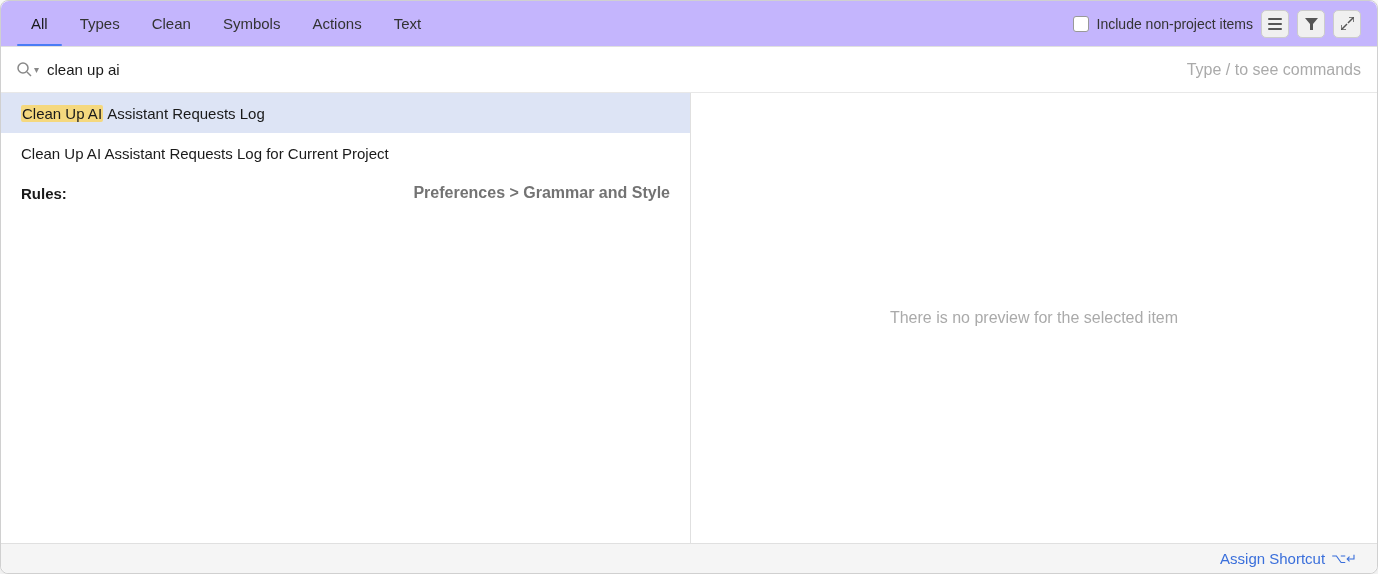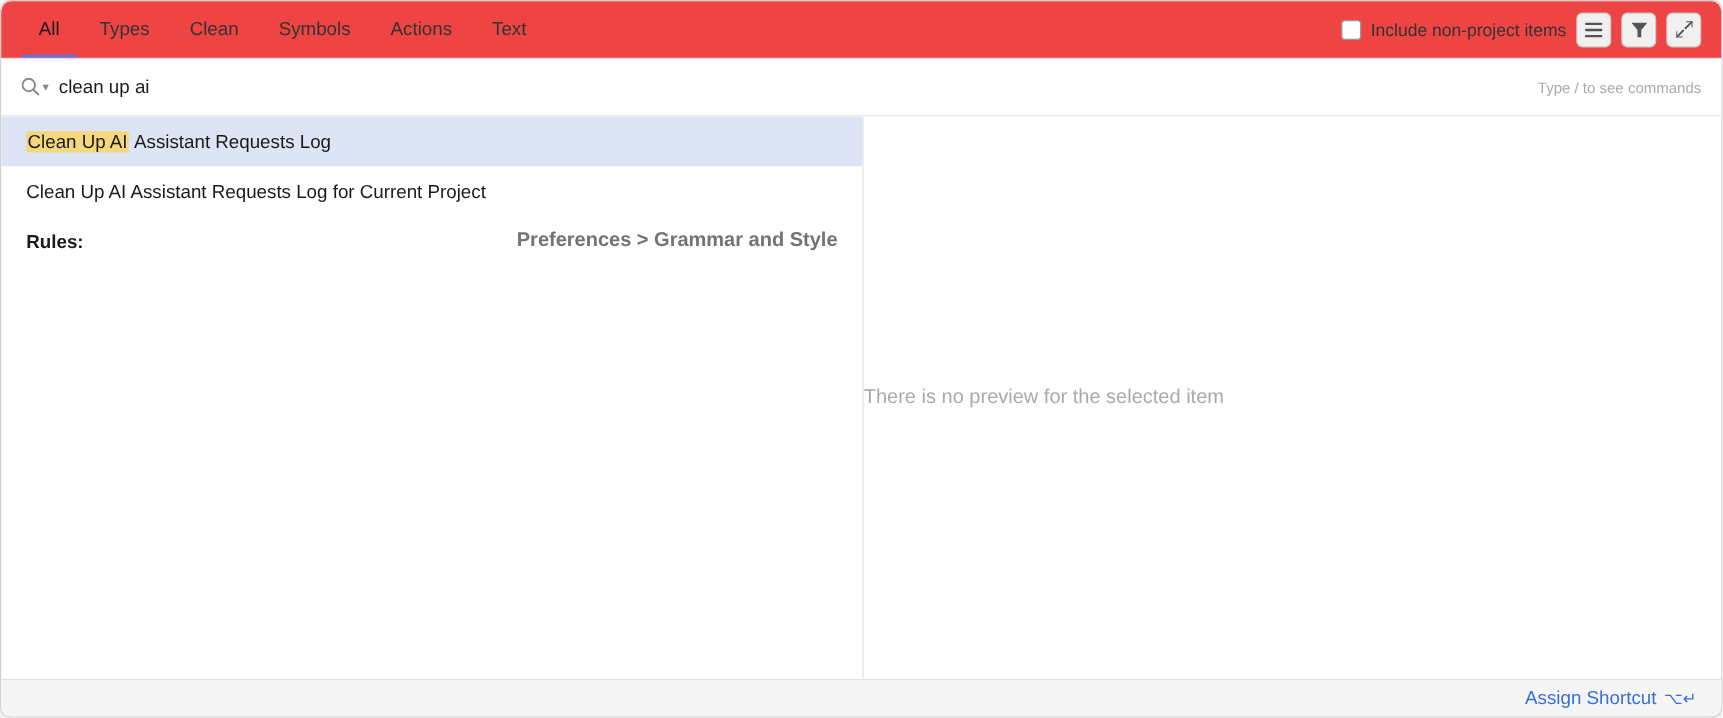--- a/index.html
+++ b/index.html
@@ -28,21 +28,21 @@
     }
 
     
     .tab-bar {
       display: flex;
       align-items: center;
       padding: 0 16px;
       border-bottom: 1px solid #e0e0e0;
       height: 46px;
       gap: 4px;
-      background: #ef4444;
+      background: #c4b5fd;
       border-radius: 8px 8px 0 0;
     }
 
     .tab {
       padding: 6px 14px;
       font-size: 15px;
       color: #333;
       cursor: pointer;
       position: relative;
       border-radius: 4px;
@@ -135,21 +135,21 @@
     .search-input {
       flex: 1;
       border: none;
       outline: none;
       font-size: 15px;
       color: #1a1a1a;
       background: transparent;
     }
 
     .search-hint {
-      font-size: 12px;
+      font-size: 16px;
       color: #aaa;
     }
 
     
     .main-area {
       display: flex;
       flex: 1;
       overflow: hidden;
     }
 
@@ -203,20 +203,21 @@
       cursor: pointer;
       min-height: 40px;
       font-weight: bold;
     }
 
     
     .preview-panel {
       flex: 1;
       display: flex;
       align-items: center;
+      justify-content: center;
       background: #ffffff;
     }
 
     .no-preview-text {
       font-size: 16px;
       color: #aaa;
     }
 
     
     .bottom-bar {

